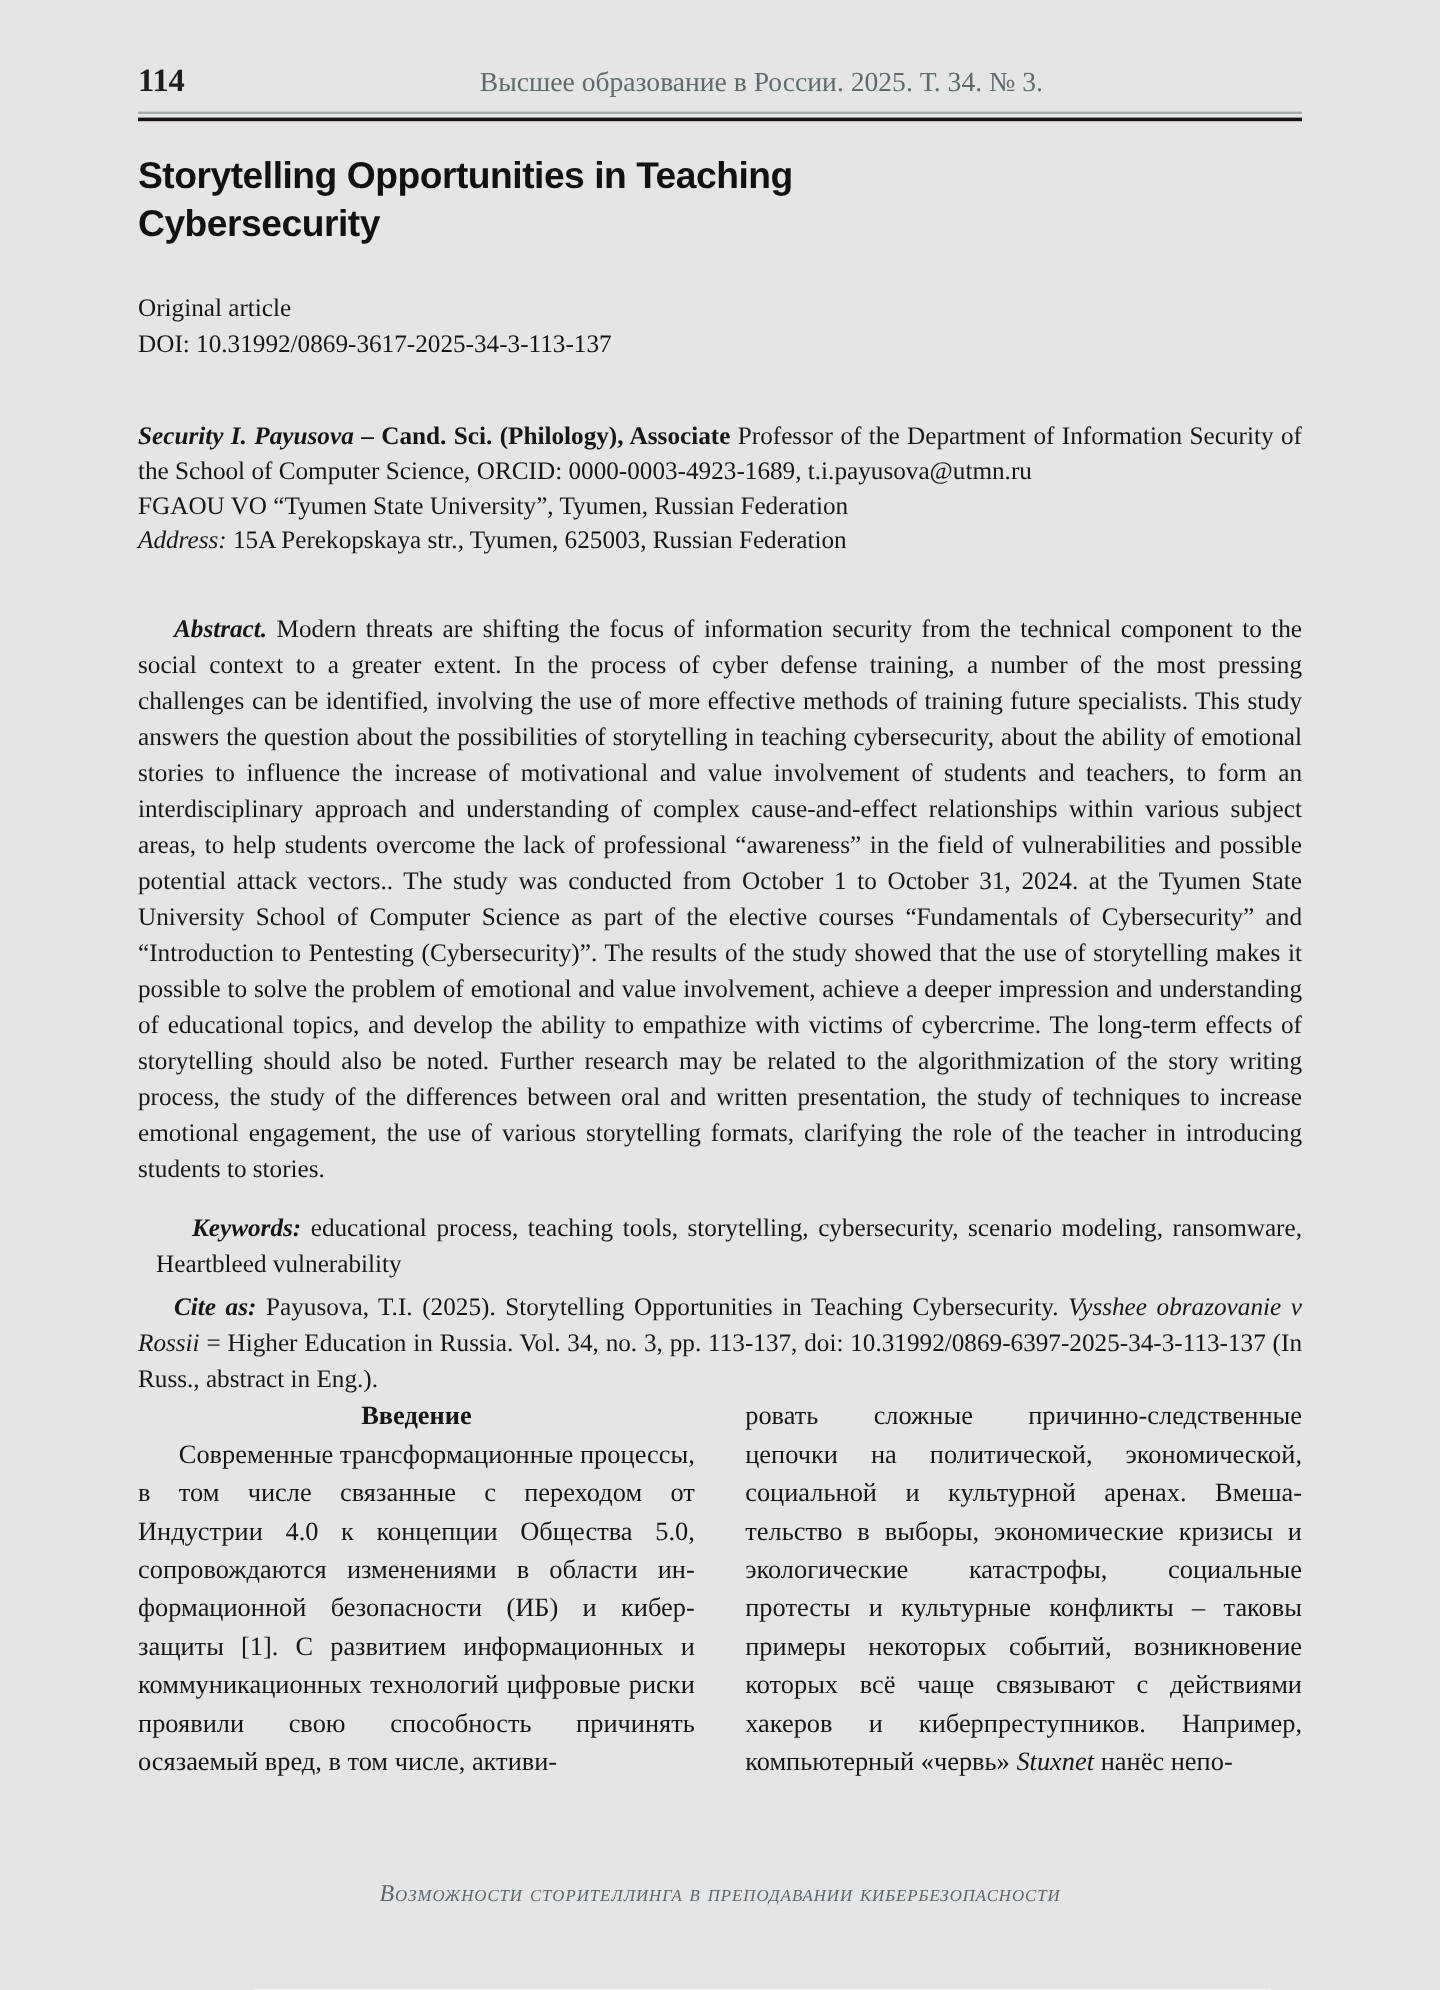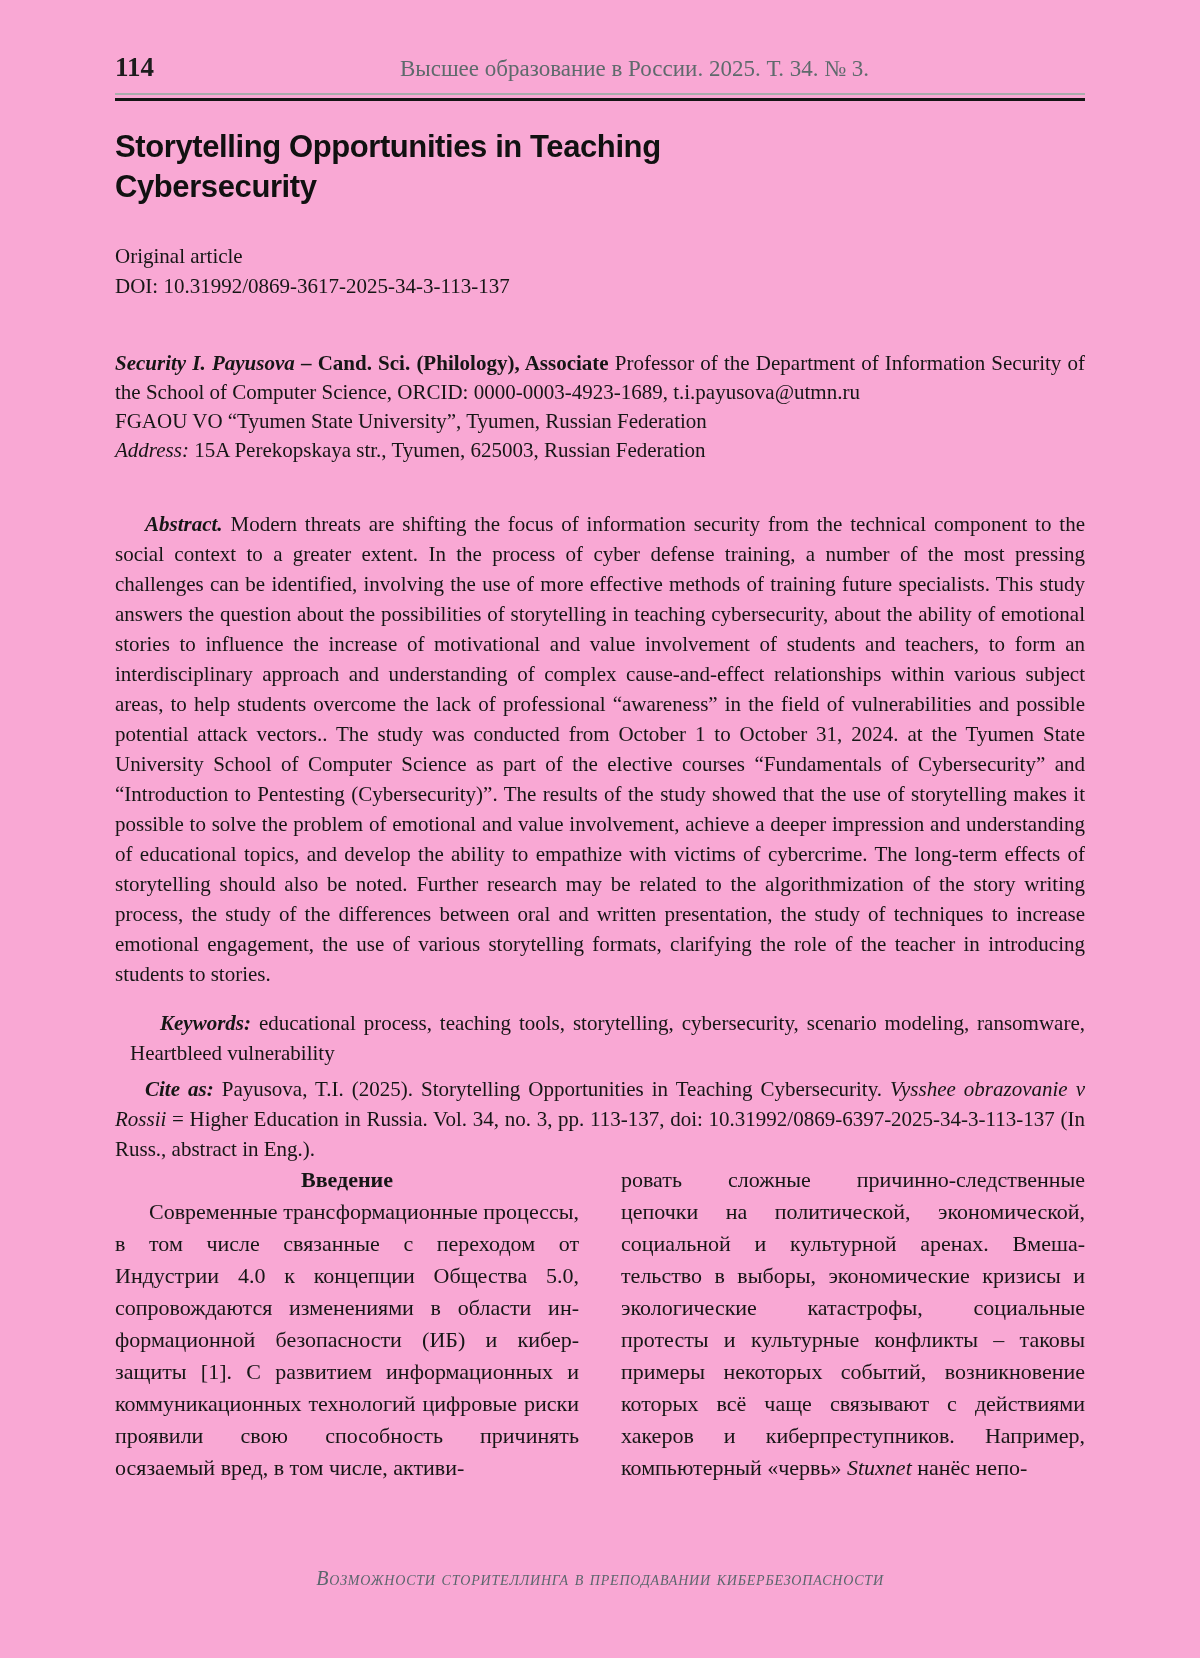--- a/index.html
+++ b/index.html
@@ -7,21 +7,21 @@
     padding: 0;
     background: #ffffff;
   }
   .page {
     position: relative;
     width: 1200px;
     height: 1658px;
     margin: 0 auto;
     box-sizing: border-box;
     padding: 0 115px;
-    background: #f9a8d4;
+    background: #e5e5e5;
     font-family: "Liberation Serif", serif;
     color: #161616;
     overflow: hidden;
   }
   
   .page-header {
     display: flex;
     align-items: baseline;
     padding-top: 52px;
   }

